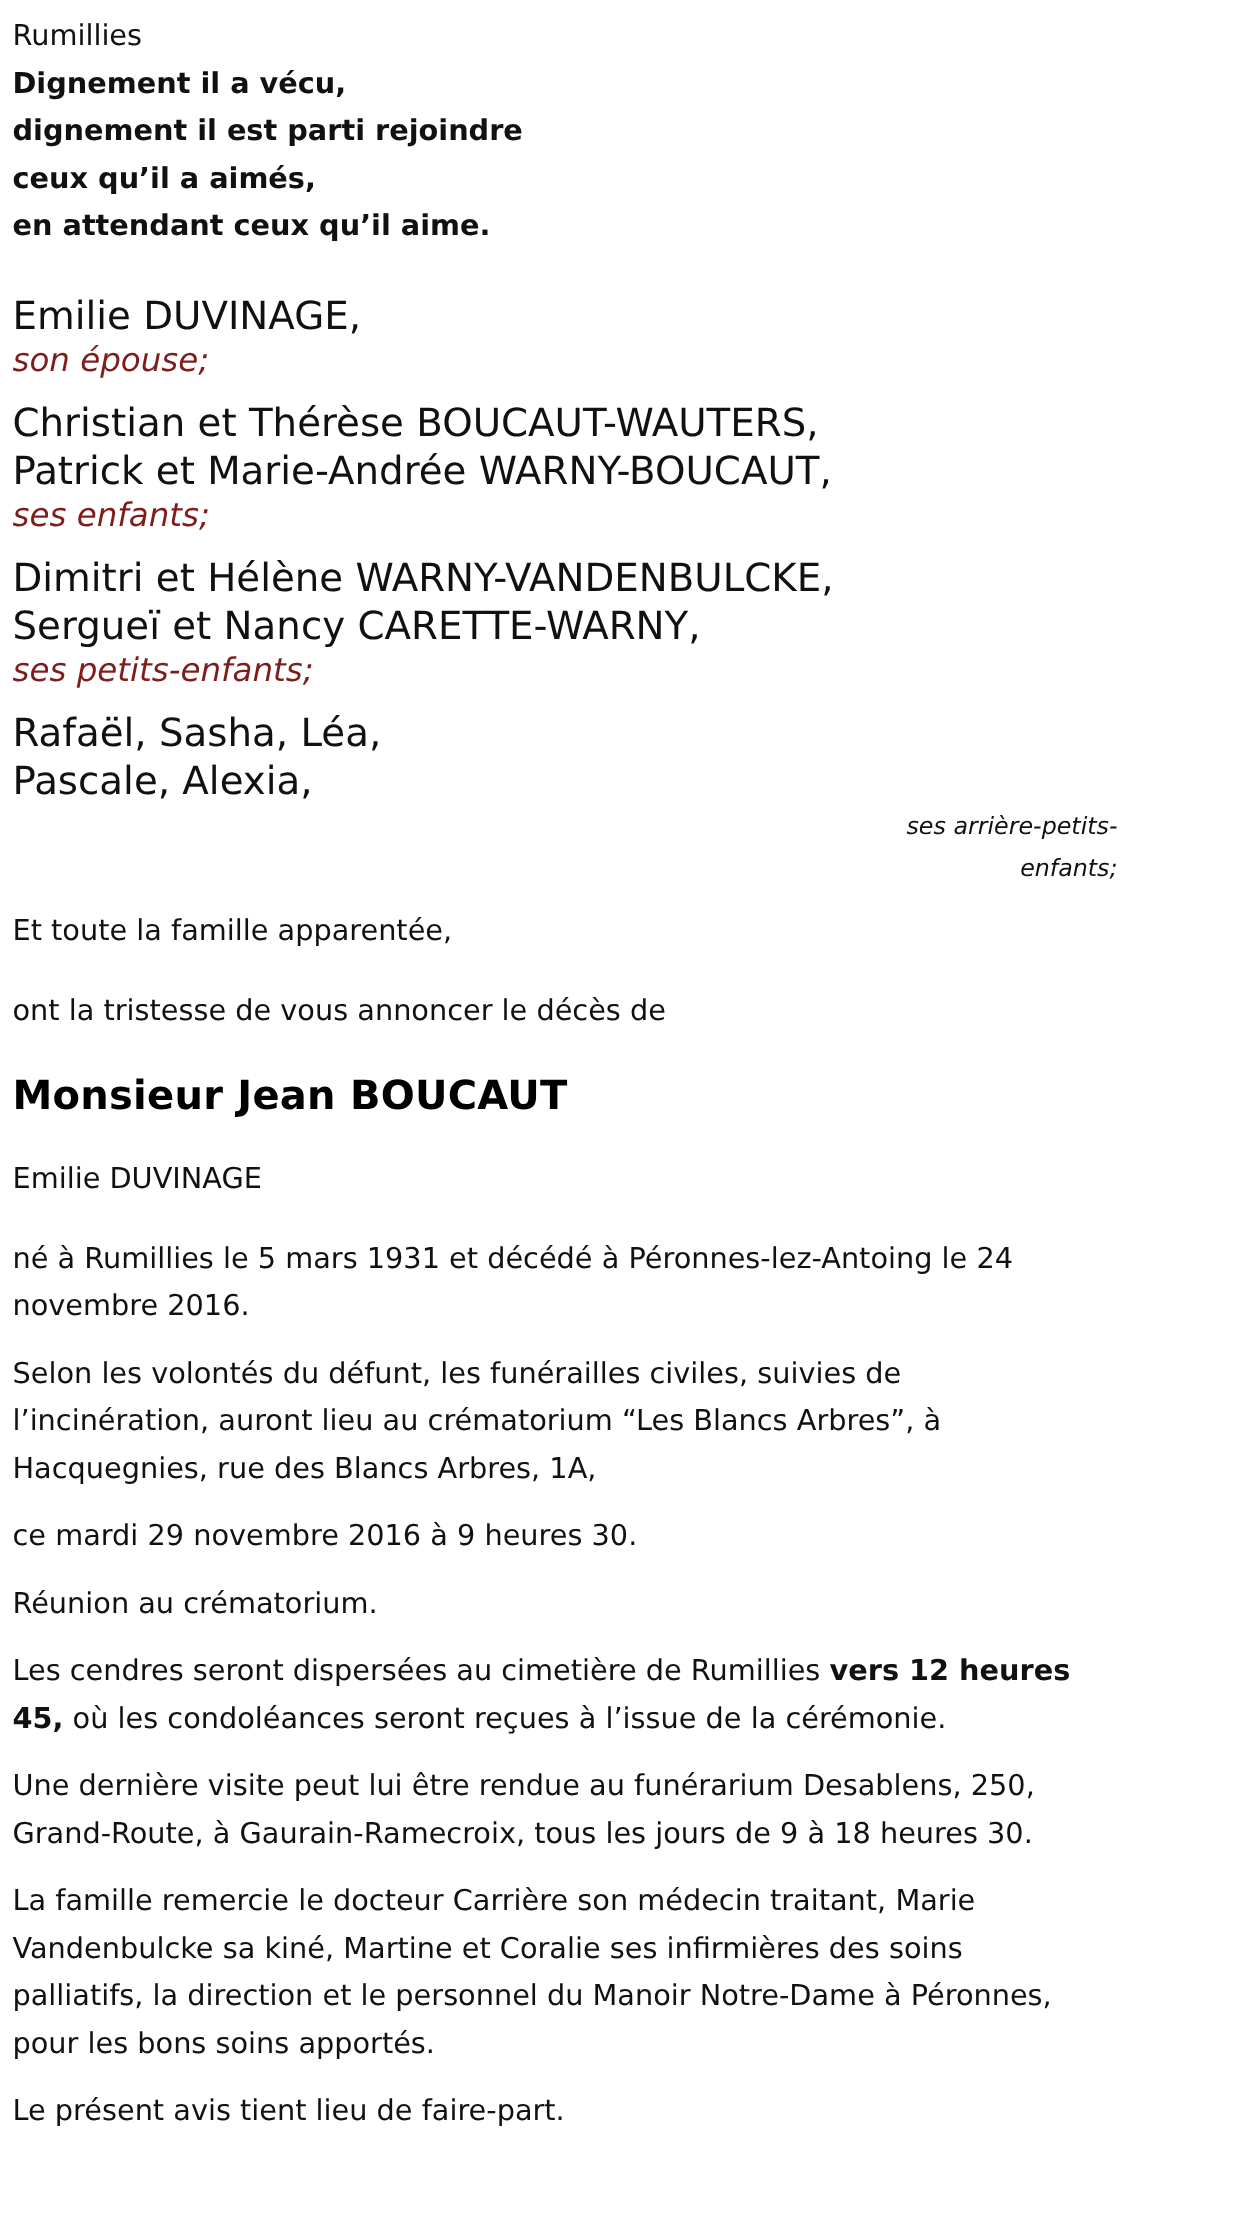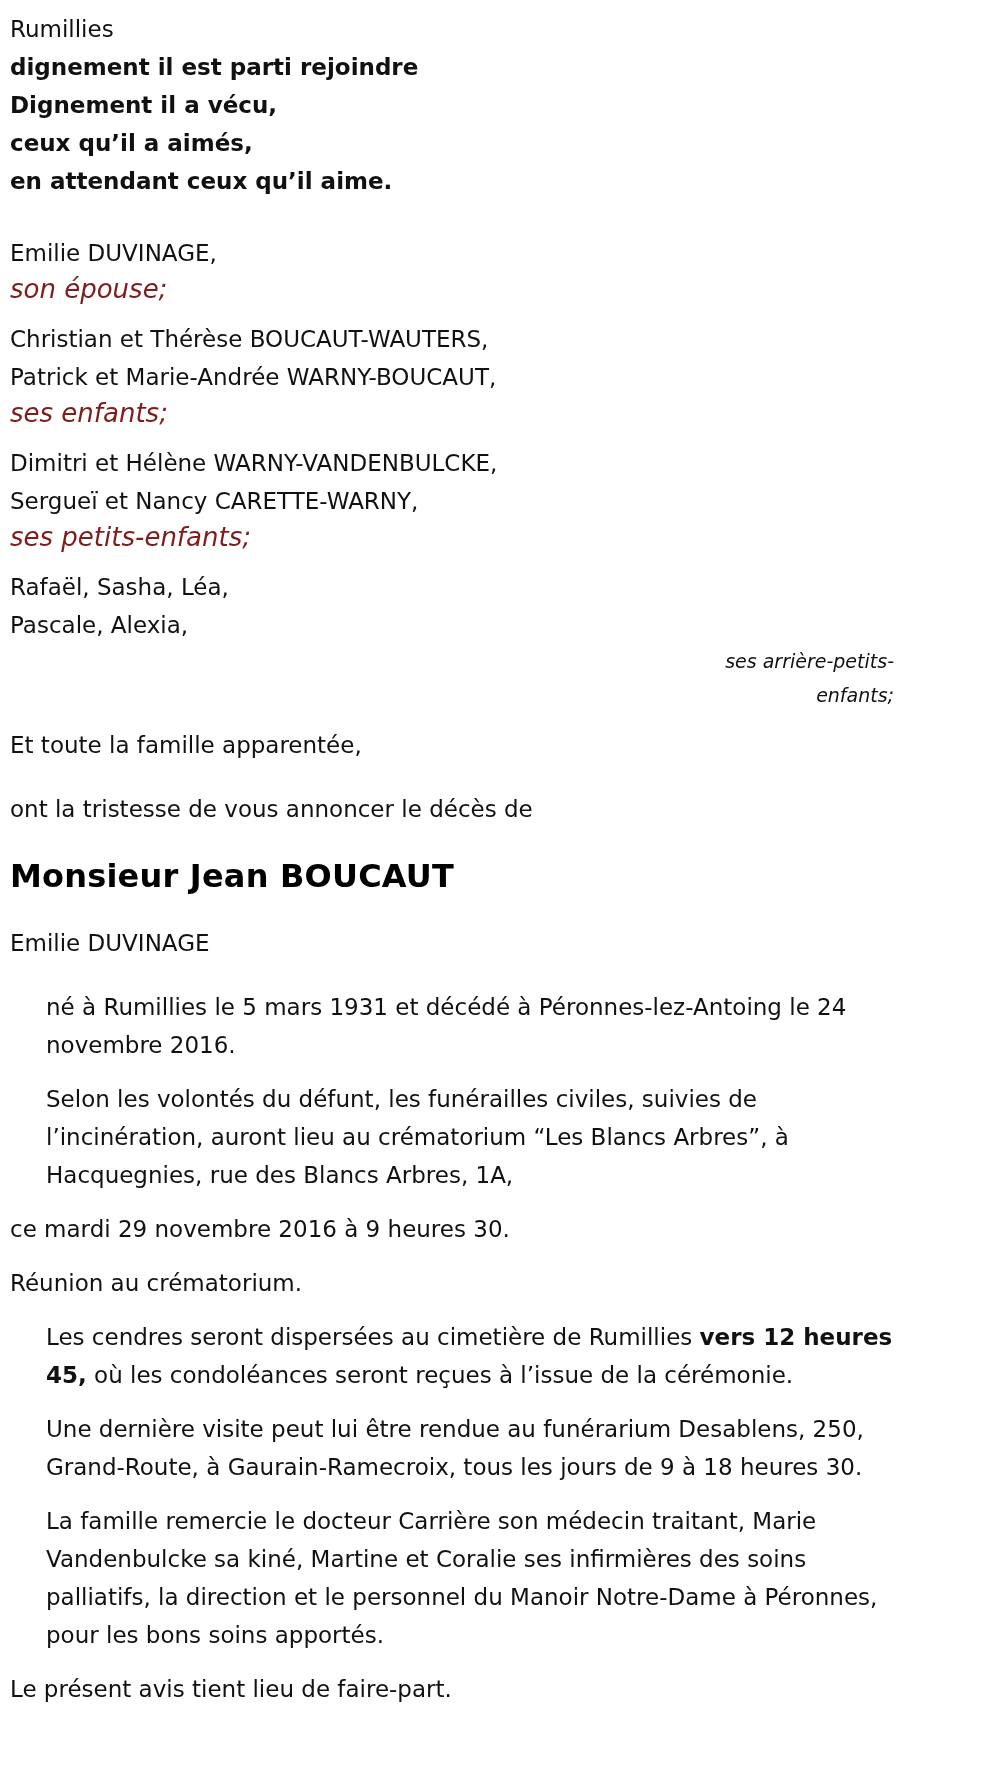--- a/index.html
+++ b/index.html
@@ -29,21 +29,21 @@
     font-weight: bold;
   }
   .spacer-sm { height: 14px; }
   .spacer-md { height: 26px; }
   .spacer-lg { height: 34px; }
 
   .relation-block {
     position: relative;
   }
   .relation-block .names .line {
-    font-size: 23px;
+    font-size: 31px;
     line-height: 38px;
   }
   .relation {
     font-style: italic;
     font-size: 26px;
     line-height: 34px;
     text-align: left;
     color: #7f1d1d;
     padding-right: 4px;
   }
@@ -64,31 +64,31 @@
   .para {
     font-size: 23px;
     line-height: 38px;
     margin-bottom: 16px;
     color: #111;
   }
   .para b { font-weight: bold; }
   .para.strong {
     font-weight: normal;
   }
-  .nowrap-block { max-width: 860px; margin-left: 36px; }
+  .nowrap-block { max-width: 860px; }
 </style>
 </head>
 <body>
 
 <div class="page">
 
   <div class="line">Rumillies</div>
 
+  <div class="line bold">Dignement il a vécu,</div>
   <div class="line bold">dignement il est parti rejoindre</div>
-  <div class="line bold">Dignement il a vécu,</div>
   <div class="line bold">ceux qu’il a aimés,</div>
   <div class="line bold">en attendant ceux qu’il aime.</div>
 
   <div class="spacer-lg"></div>
 
   <div class="relation-block">
     <div class="names">
       <div class="line">Emilie DUVINAGE,</div>
     </div>
     <div class="relation">son épouse;</div>

